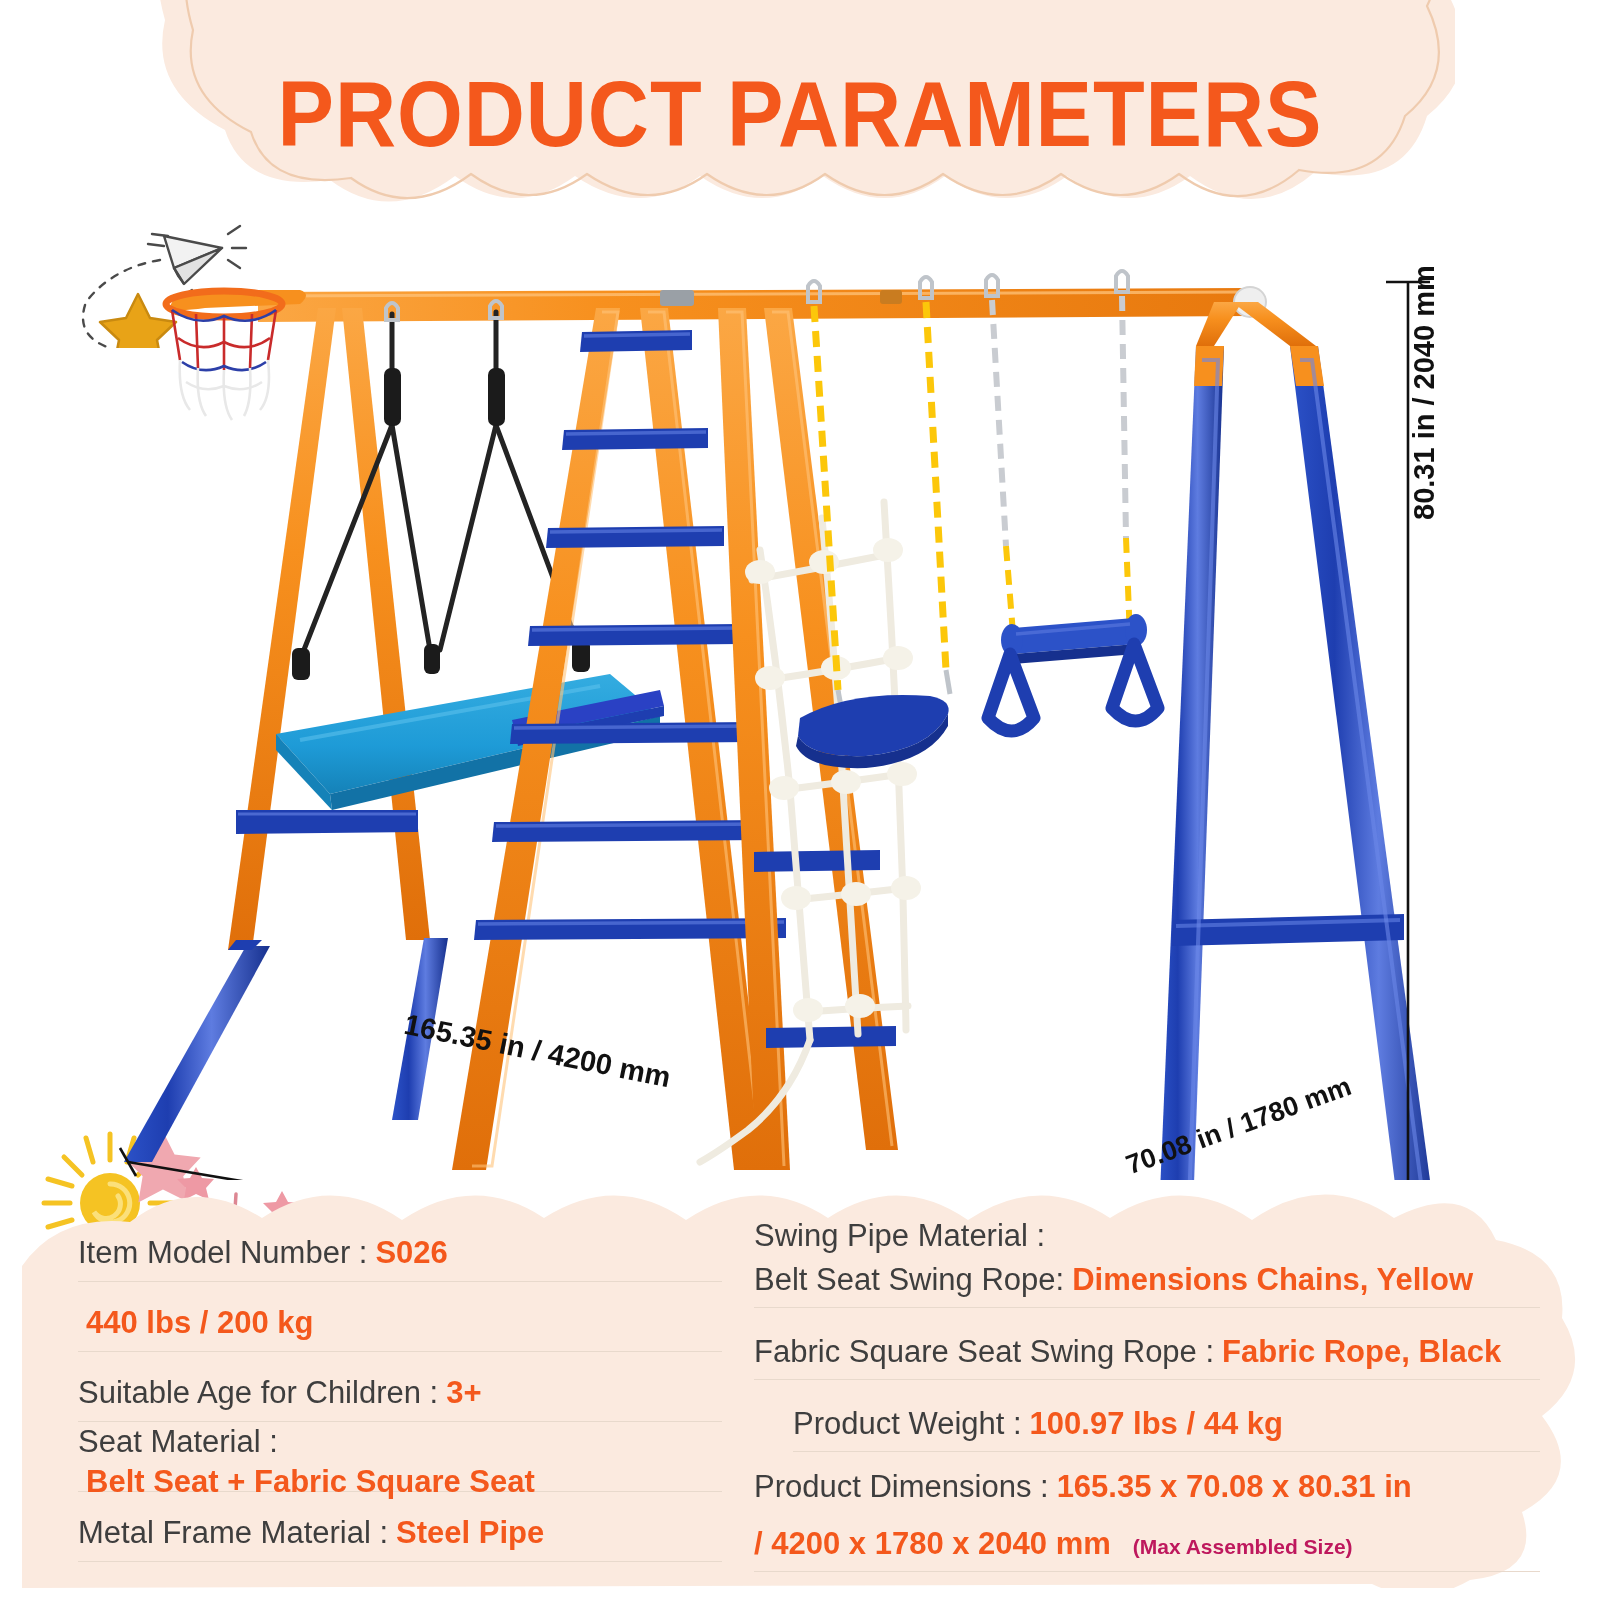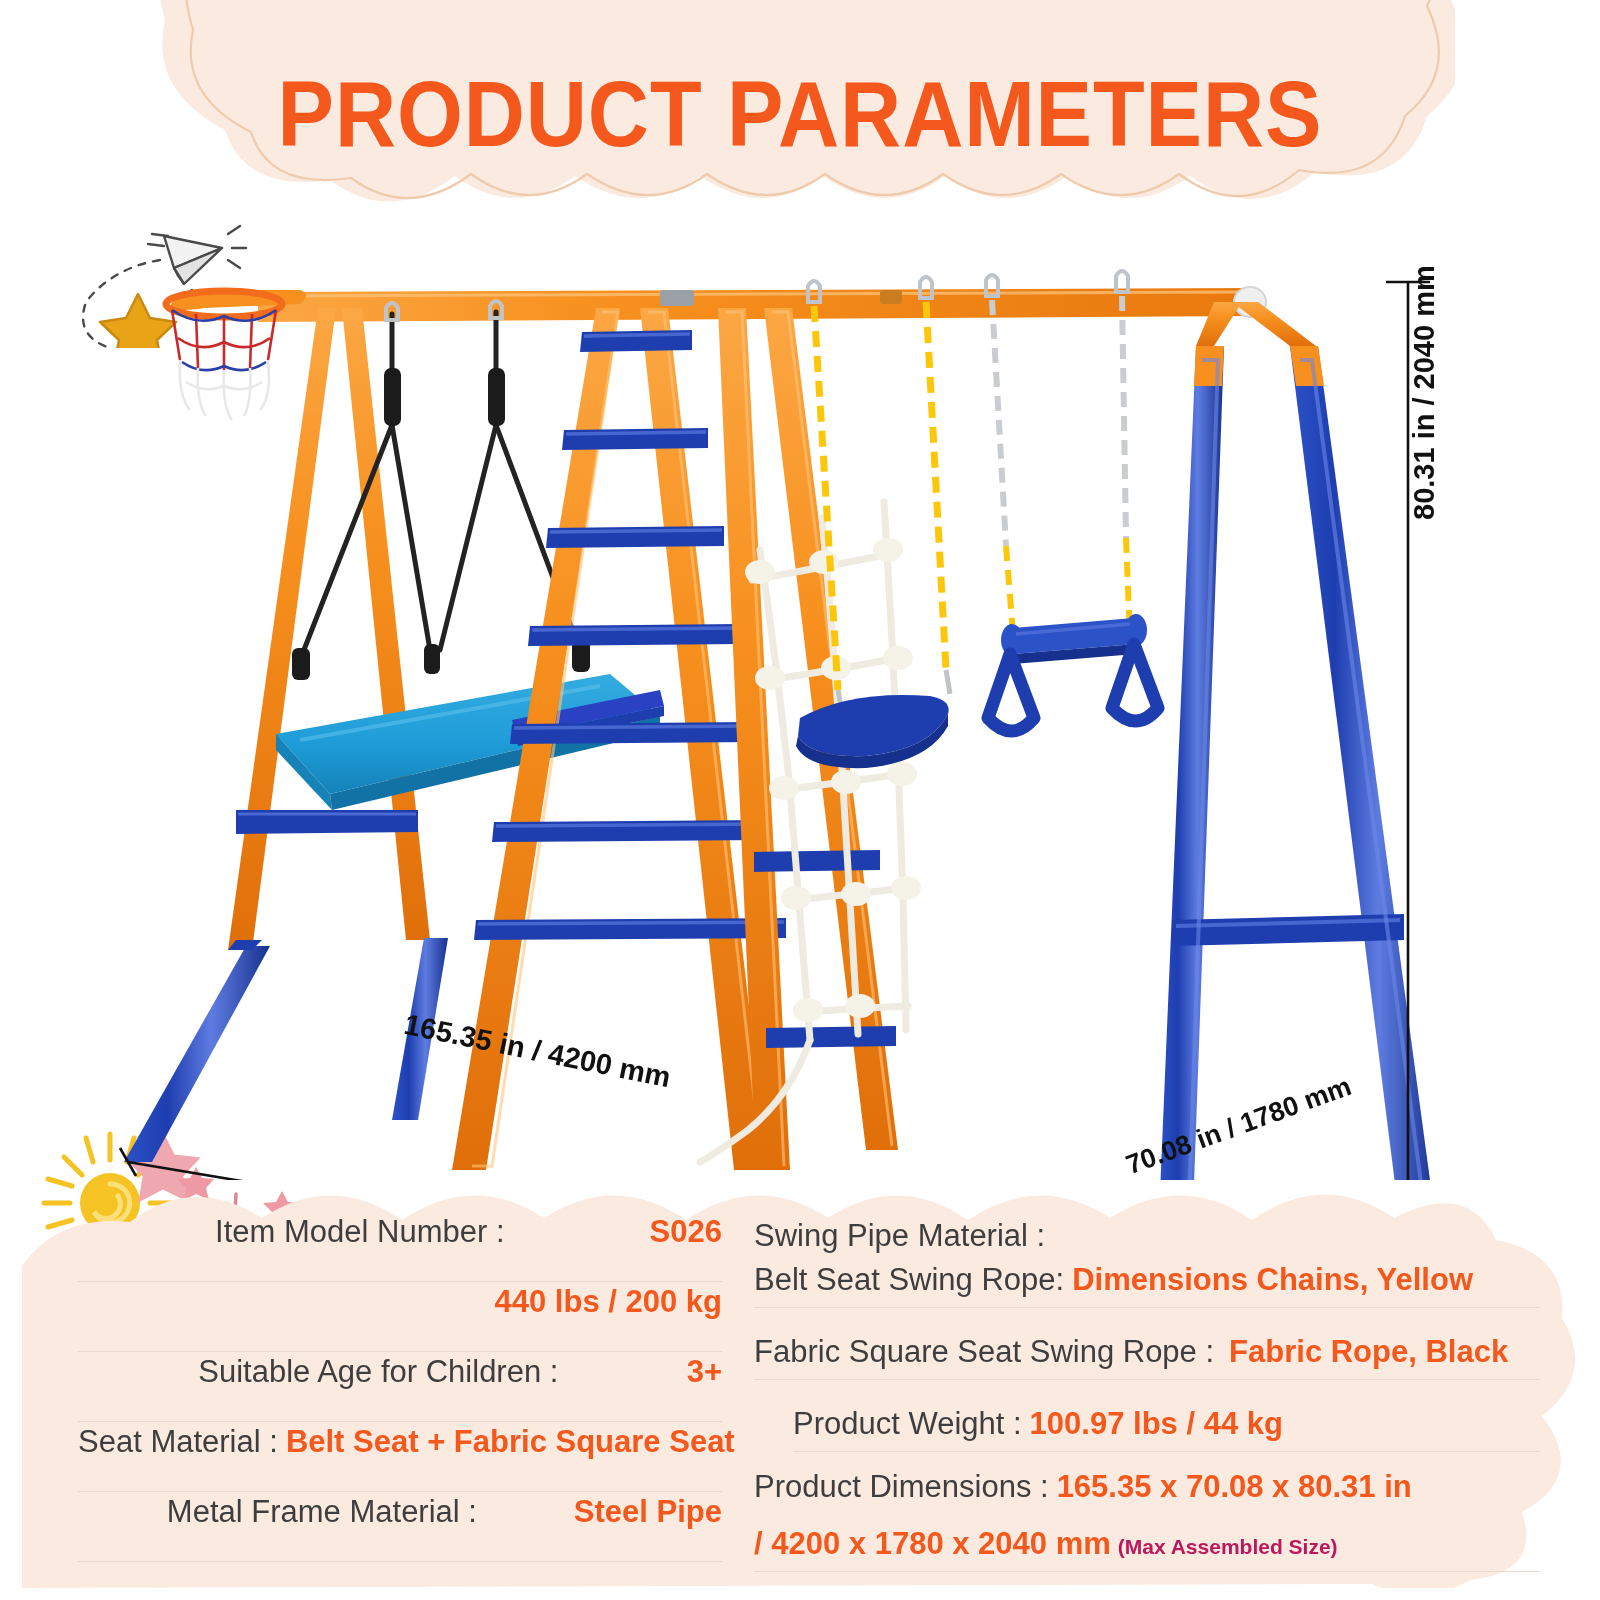--- a/index.html
+++ b/index.html
@@ -107,27 +107,26 @@
     border-bottom: 1.5px solid #e8d9cc;
     display: flex;
     align-items: flex-end;
     flex-wrap: wrap;
   }
   .spec-row:last-child { }
 
   .spec-col-left .spec-row {
     height: 70px;
     padding-bottom: 8px;
-    flex-direction: column;
   }
   .spec-col-right .spec-row {
     padding-bottom: 7px;
   }
   .spec-col-right .spec-row.r1 { height: 96px; }
-  .spec-col-right .spec-row.r2 { height: 72px; gap: 7px; }
+  .spec-col-right .spec-row.r2 { height: 72px; }
   .spec-col-right .spec-row.r3 { height: 72px; margin-left: 39px; }
   .spec-col-right .spec-row.r4 { height: 120px; }
 
   .spec-label {
     font-family: "Liberation Sans Narrow", "Liberation Sans", sans-serif;
     font-size: 31px;
     color: #3e3e3e;
     white-space: nowrap;
     line-height: 1.28;
   }
@@ -142,21 +141,21 @@
   }
   .spec-note {
     font-family: "Liberation Sans Narrow", "Liberation Sans", sans-serif;
     font-size: 21px;
     font-weight: bold;
     color: #be185d;
     margin-left: 7px;
     white-space: nowrap;
   }
   .spec-sub { width: 100%; display: flex; align-items: flex-end; }
-  .spec-line2 { width: 100%; display: flex; align-items: baseline; margin-top: 2px; }
+  .spec-line2 { width: 100%; display: flex; align-items: baseline; margin-top: 2px; gap: 15px; }
   .spec-value.noindent { margin-left: 0; }
 </style>
 </head>
 <body>
 
 <div id="stage">
 
   <div class="header-banner">
     <svg viewBox="0 0 1300 330" preserveAspectRatio="none">
       <g>

